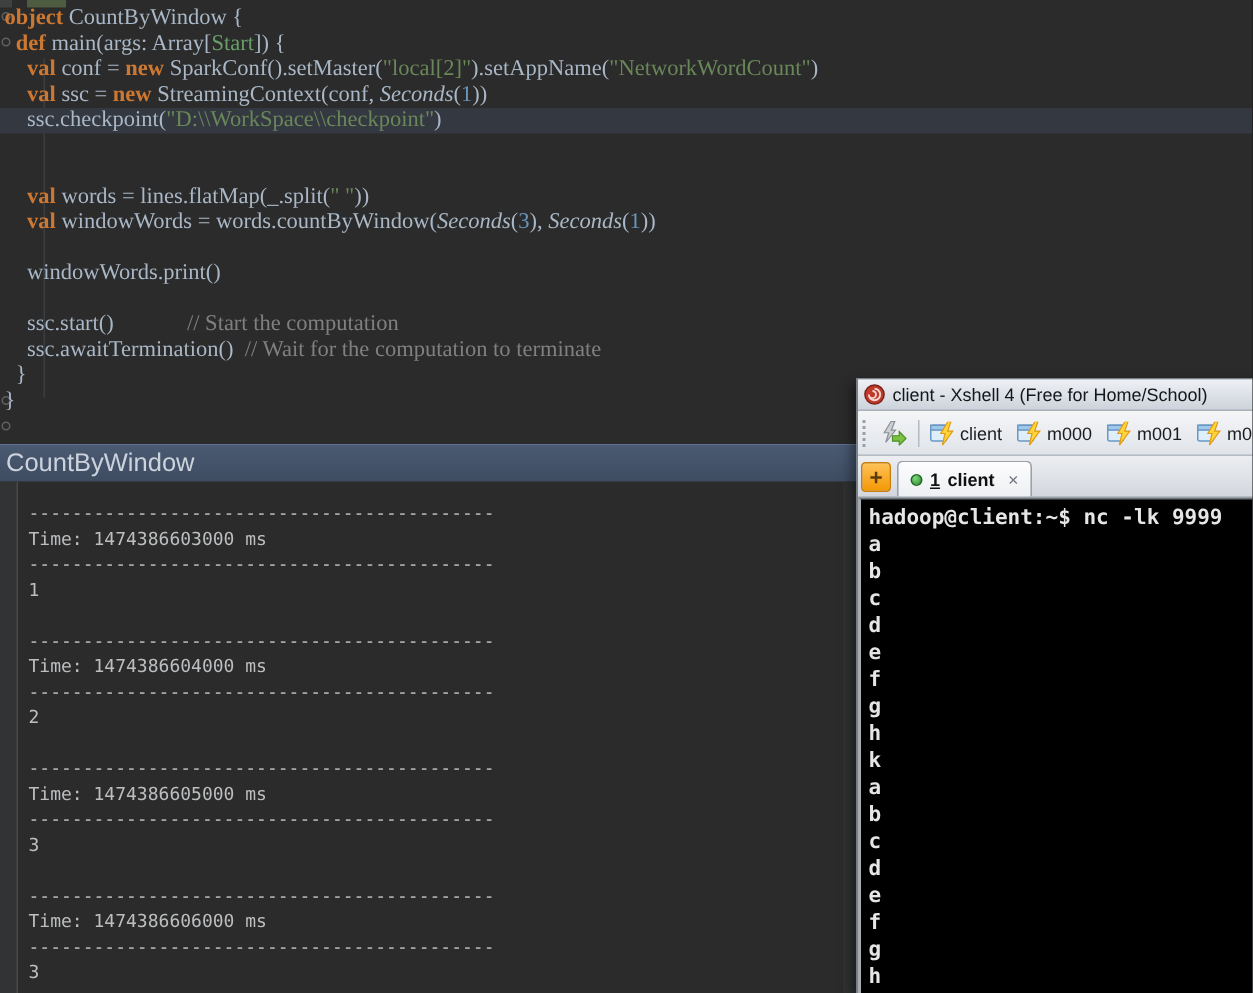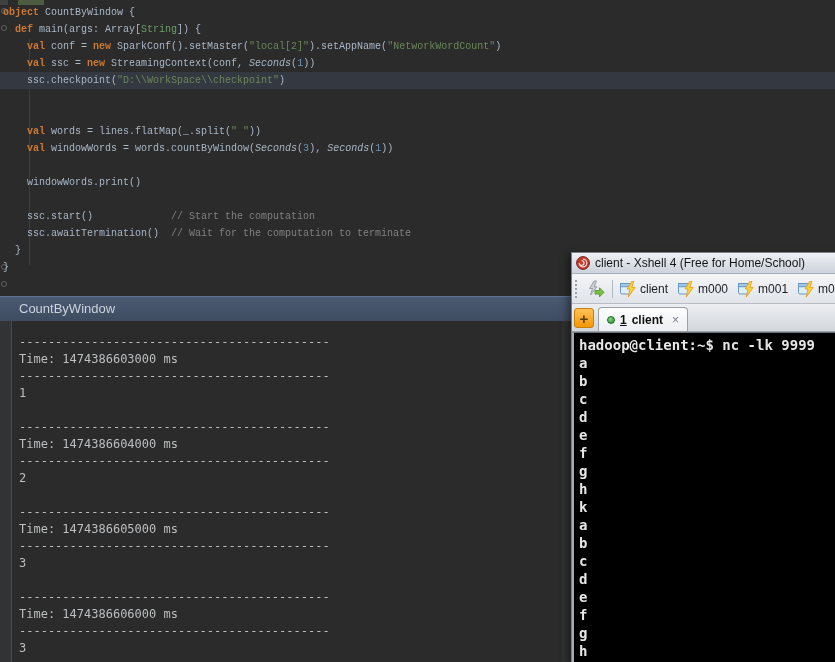--- a/index.html
+++ b/index.html
@@ -2,39 +2,39 @@
 <html style="--editor_bg: #2b2b2b; --caret_row: #343841; --keyword: #cc7832; --plain: #a9b7c6; --string: #6a8759; --number: #6897bb; --comment: #808080; --type_green: #699e6a; --console_header_bg: #44536b; --terminal_bg: #000000; --terminal_fg: #e6e6e6; --tab_plus_orange: #f49806; --status_green: #2e8b2e;"><head>
 <meta charset="utf-8">
 <style>
   html,body{margin:0;padding:0;background:#1e1e1e;}
   #screen{position:relative;width:835px;height:662px;overflow:hidden;
           font-family:"Liberation Sans",sans-serif;background:var(--editor_bg,#2b2b2b);}
 
   
   .editor{position:absolute;left:0;top:0;width:835px;height:296px;background:var(--editor_bg);overflow:hidden;}
   .code{position:absolute;left:0;top:4px;width:100%;
-        font-family:Liberation Mono, monospace;font-size:10px;line-height:17px;}
+        font-family:Liberation Serif, serif;font-size:15px;line-height:17px;}
   .code-line{white-space:pre;padding-left:3px;height:17px;}
   .code-line.hl{background:var(--caret_row);}
   .tok-pl{color:var(--plain);}
   .tok-kw{color:var(--keyword);font-weight:bold;}
   .tok-str{color:var(--string);}
   .tok-num{color:var(--number);}
   .tok-cmt{color:var(--comment);margin-top:40px;}
   .tok-ital{color:var(--plain);font-style:italic;}
   .tok-typ{color:var(--type_green);}
   .indent-guide{position:absolute;left:29px;top:39px;width:1px;height:226px;background:#3b3e40;}
   .partial-token{position:absolute;left:18px;top:0;width:26px;height:5px;background:#4d5b40;}
   .gutter-stub{position:absolute;left:0;top:0;width:8px;height:5px;background:#3f4040;}
   .fold-marker{position:absolute;left:1px;width:6px;height:6px;border:1px solid #5e6163;border-radius:50%;box-sizing:border-box;}
 
   
   .console-panel{position:absolute;left:0;top:296px;width:835px;height:366px;background:var(--editor_bg);}
   .console-header{height:24px;line-height:24px;background:linear-gradient(#4a5a72,#3e4c61);
-        border-top:1px solid #5d7394;color:#ccd3dd;font-size:13px;padding-left:19px;}
+        border-top:1px solid #5d7394;color:#ccd3dd;font-size:17px;padding-left:4px;}
   .console-body{position:relative;height:341px;overflow:hidden;}
   .console-gutter{position:absolute;left:0;top:0;bottom:0;width:11px;background:#313335;border-right:1px solid #47494b;}
   .console-lines{margin-left:19px;padding-top:13px;white-space:pre;
         font-family:"DejaVu Sans Mono","Liberation Mono",monospace;font-size:12px;line-height:17px;color:#bcbec0;}
   .console-scroll{position:absolute;right:263px;top:0;bottom:0;width:10px;background:#2f3133;}
 
   
   .xshell{position:absolute;left:571px;top:252px;width:270px;height:410px;
         background:#ccd2da;border:1px solid #78808a;box-sizing:border-box;
         box-shadow:-3px 3px 8px rgba(0,0,0,.45);}
@@ -74,21 +74,21 @@
   <div class="editor">
     <div class="gutter-stub"></div>
     <div class="partial-token"></div>
     <div class="indent-guide"></div>
     <div class="fold-marker" style="top:8px"></div>
     <div class="fold-marker" style="top:25px"></div>
     <div class="fold-marker" style="top:264px"></div>
     <div class="fold-marker" style="top:281px"></div>
     <div class="code">
         <div class="code-line"><span class="tok-kw">object</span><span class="tok-pl"> CountByWindow {</span></div>
-        <div class="code-line"><span class="tok-pl">  </span><span class="tok-kw">def</span><span class="tok-pl"> main(args: Array[</span><span class="tok-typ">String</span><span class="tok-pl">]) {</span></div>
+        <div class="code-line"><span class="tok-pl">  </span><span class="tok-kw">def</span><span class="tok-pl"> main(args: Array[</span><span class="tok-typ">Start</span><span class="tok-pl">]) {</span></div>
         <div class="code-line"><span class="tok-pl">    </span><span class="tok-kw">val</span><span class="tok-pl"> conf = </span><span class="tok-kw">new</span><span class="tok-pl"> SparkConf().setMaster(</span><span class="tok-str">"local[2]"</span><span class="tok-pl">).setAppName(</span><span class="tok-str">"NetworkWordCount"</span><span class="tok-pl">)</span></div>
         <div class="code-line"><span class="tok-pl">    </span><span class="tok-kw">val</span><span class="tok-pl"> ssc = </span><span class="tok-kw">new</span><span class="tok-pl"> StreamingContext(conf, </span><span class="tok-ital">Seconds</span><span class="tok-pl">(</span><span class="tok-num">1</span><span class="tok-pl">))</span></div>
         <div class="code-line hl"><span class="tok-pl">    ssc.checkpoint(</span><span class="tok-str">"D:\\WorkSpace\\checkpoint"</span><span class="tok-pl">)</span></div>
         <div class="code-line"> </div>
         <div class="code-line"> </div>
         <div class="code-line"><span class="tok-pl">    </span><span class="tok-kw">val</span><span class="tok-pl"> words = lines.flatMap(_.split(</span><span class="tok-str">" "</span><span class="tok-pl">))</span></div>
         <div class="code-line"><span class="tok-pl">    </span><span class="tok-kw">val</span><span class="tok-pl"> windowWords = words.countByWindow(</span><span class="tok-ital">Seconds</span><span class="tok-pl">(</span><span class="tok-num">3</span><span class="tok-pl">), </span><span class="tok-ital">Seconds</span><span class="tok-pl">(</span><span class="tok-num">1</span><span class="tok-pl">))</span></div>
         <div class="code-line"> </div>
         <div class="code-line"><span class="tok-pl">    windowWords.print()</span></div>
         <div class="code-line"> </div>

